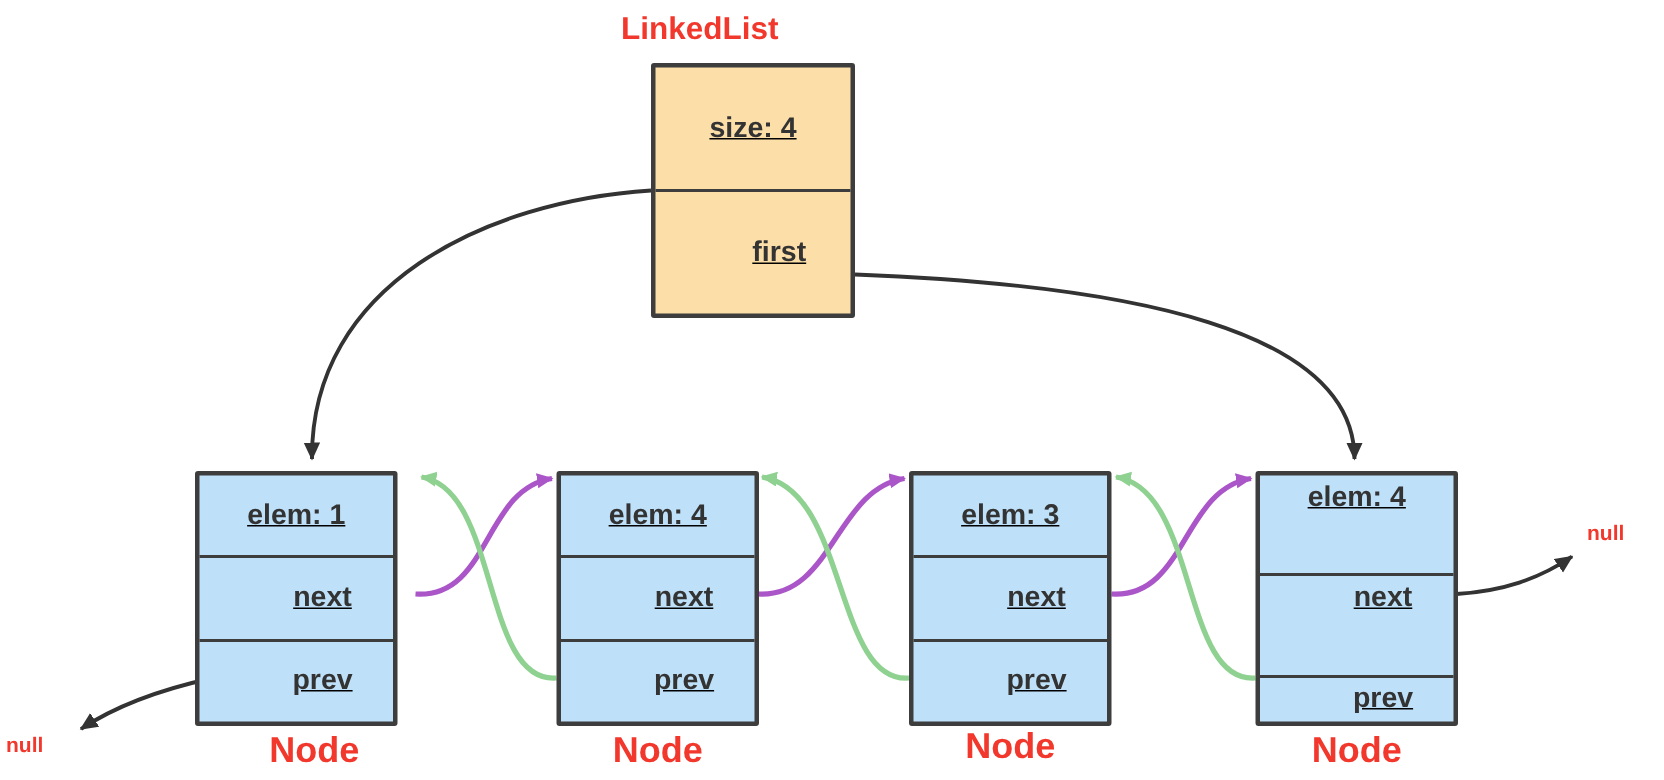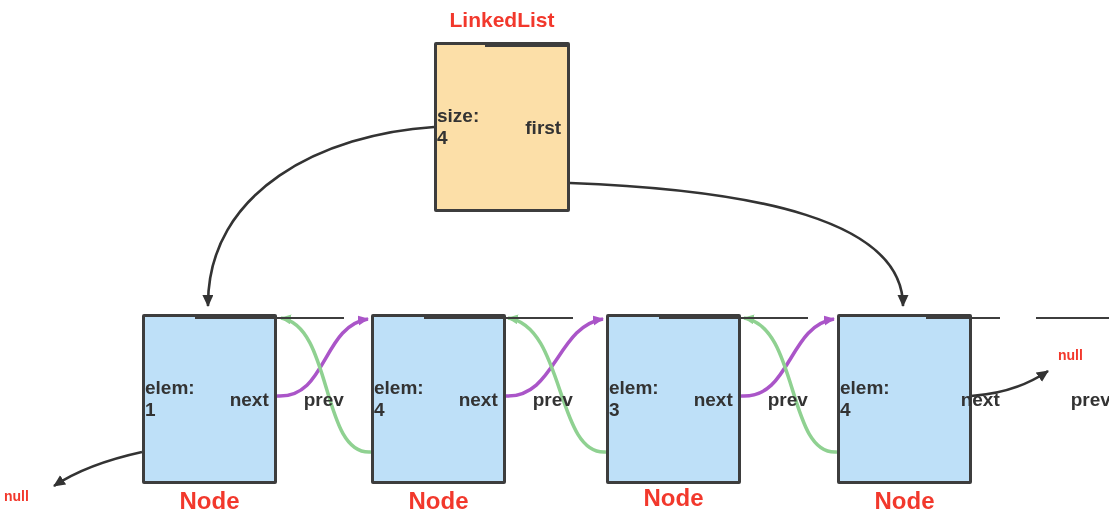--- a/index.html
+++ b/index.html
@@ -8,33 +8,33 @@
   }
   html,body{margin:0;padding:0;background:#ffffff;}
   .canvas{
     position:relative; width:1109px; height:520px; overflow:hidden;
     font-family:"Liberation Sans","DejaVu Sans",sans-serif; background:#ffffff;
   }
   .arrow-layer{position:absolute;left:0;top:0;width:1109px;height:520px;}
   .struct-box{
     position:absolute; box-sizing:border-box;
     border:3px solid var(--border); border-radius:2px;
-    display:flex; flex-direction:row;
+    display:flex; flex-direction:column;text-decoration:underline;
   }
   .list-box{left:434px; top:42px; width:136px; height:170px; background:var(--list_fill);}
   .node-box{top:314px; width:135px; height:170px; background:var(--node_fill);}
   .cell{
     flex:1 1 0; display:flex; align-items:center; justify-content:center;
     font-size:19px; font-weight:bold; color:var(--text); box-sizing:border-box;
   }
   .cell + .cell{border-top:2px solid var(--border);padding-left:35px;}
   .red-label{
     position:absolute; color:var(--red); font-weight:bold; white-space:nowrap;
   }
-  .title-label{top:8px; font-size:21px; width:176px; text-align:center;}
+  .title-label{top:8px; font-size:21px; width:176px; text-align:left;}
   .caption-label{top:487px; font-size:24px; width:135px; text-align:center;}
   .null-label{font-size:14px;}
 </style>
 </head>
 <body>
 
 <div class="canvas">
 
   <svg class="arrow-layer" viewBox="0 0 1109 520" xmlns="http://www.w3.org/2000/svg">
     <defs>
@@ -63,21 +63,21 @@
     <path d="M 837 452 C 787 456, 799 326, 744 318" fill="none" style="stroke:var(--green)" stroke-width="3.5" marker-end="url(#ah-green)"></path>
   </svg>
 
   <div class="red-label title-label" style="left:414px;">LinkedList</div>
 
   <div class="struct-box list-box">
     <div class="cell">size: 4</div>
     <div class="cell">first</div>
   </div>
 
-  <div class="struct-box node-box" style="left:142px;">
+  <div class="struct-box node-box" style="left:130px;">
     <div class="cell">elem: 1</div>
     <div class="cell">next</div>
     <div class="cell">prev</div>
   </div>
   <div class="red-label caption-label" style="left:142px;">Node</div>
 
   <div class="struct-box node-box" style="left:371px;">
     <div class="cell">elem: 4</div>
     <div class="cell">next</div>
     <div class="cell">prev</div>

